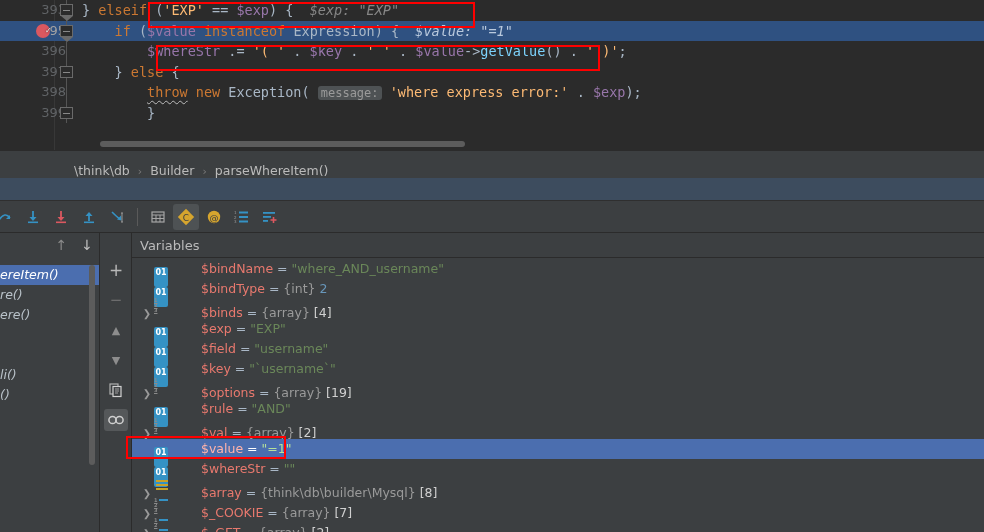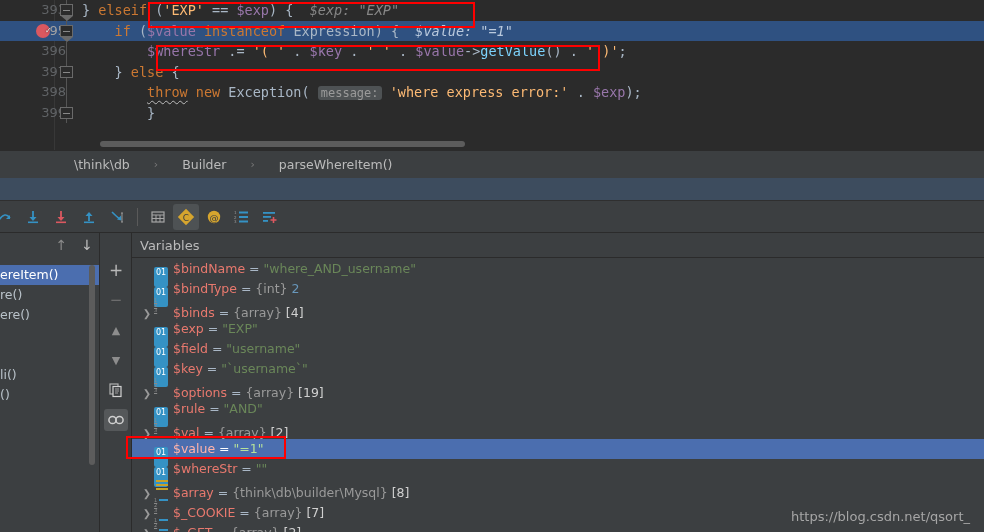--- a/index.html
+++ b/index.html
@@ -83,23 +83,22 @@
   }
   .hscroll {
     position: absolute; left: 100px; top: 141px; width: 365px; height: 6px;
     background: #5c5c5c; border-radius: 3px;
   }
 
   
   .breadcrumb {
     position: absolute; left: 0; top: 150px; width: 984px; height: 28px;
     background: #3c3f41; border-top: 1px solid #2b2b2b;
-    display: flex; align-items: center; color: #bbbbbb; font-size: 12.5px;
+    display: flex; align-items: flex-end; color: #bbbbbb; font-size: 12.5px;
     padding-left: 74px;
-    gap: 16px;
   }
   .crumb-sep { color: #7a7a7a; margin: 0 8px; font-size: 11px; }
 
   
   .navstrip {
     position: absolute; left: 0; top: 178px; width: 984px; height: 23px;
     background: #3d4c5e; border-bottom: 1px solid #2f2f2f;
   }
 
   
@@ -123,21 +122,21 @@
   .frames-pane {
     position: absolute; left: 0; top: 0; width: 100px; height: 299px;
     background: #3c3f41; border-right: 1px solid #2b2b2b; overflow: hidden;
   }
   .frames-head {
     position: absolute; right: 0; top: 0; width: 100px; height: 24px;
     display: flex; align-items: center; justify-content: flex-end; padding-right: 6px; gap: 14px;
   }
   .frames-list { position: absolute; left: 0; top: 32px; width: 100px; }
   .frame-item {
-    height: 20px; line-height: 20px; font-size: 12.5px; 
+    height: 20px; line-height: 20px; font-size: 12.5px; font-style: italic;
     color: #b9c2c9; padding-left: 0px; white-space: nowrap;
     font-family: "DejaVu Sans", "Liberation Sans", sans-serif;
   }
   .frame-item.sel { background: #4b6eaf; color: #ffffff; }
   .frames-scroll {
     position:absolute; right:4px; top:32px; width:6px; height:200px;
     background:#5c5c5c; border-radius:3px;
   }
 
   .side-tools {
@@ -162,21 +161,21 @@
   .vars-list { position: absolute; left: 0; top: 26px; right: 0; bottom: 0; overflow: hidden; }
   .var-row {
     position: relative; height: 20px; line-height: 20px; font-size: 12.5px;
     white-space: nowrap; padding-left: 8px;
     font-family: "DejaVu Sans", "Liberation Sans", sans-serif;
   }
   .var-row.sel { background: #4b6eaf; }
   .twisty {
     display: inline-block; width: 14px; color: #9a9a9a; font-size: 10px; text-align: center;
   }
-  .vicon { display:inline-block; width: 14px; height: 20px; vertical-align: -2px; margin-right: 5px; position: relative; }
+  .vicon { display:inline-block; width: 14px; height: 20px; vertical-align: -2px; margin-right: 5px; position: relative; font-weight: bold; }
   .vicon.prim {
     background: #3592c4; border-radius: 2px; color: #fff;
     font-size: 8px; line-height: 12px; text-align: center;
     font-family: "DejaVu Sans", "Liberation Sans", sans-serif;
   }
   .vicon.arr { background: transparent; }
   .vicon.arr i {
     position: absolute; left: 5px; width: 9px; height: 2px; background: #3592c4; display:block;
   }
   .vicon.arr i:nth-child(1){ top:0px; }
@@ -184,21 +183,21 @@
   .vicon.arr i:nth-child(3){ top:10px; }
   .vicon.arr u {
     position:absolute; left:0; color:#8a8a8a; font-size:5px; font-style:normal; line-height:4px;
   }
   .vicon.obj i {
     position: absolute; left: 2px; width: 12px; height: 2px; background: #c9a227; display:block;
   }
   .vicon.obj i:nth-child(1){ top:1px; }
   .vicon.obj i:nth-child(2){ top:5px; }
   .vicon.obj i:nth-child(3){ top:9px; }
-  .vname { color: #e8796e; }
+  .vname { color: #e8796e; margin-left: 28px; }
   .veq   { color: #a9b7c6; }
   .vstr  { color: #6a8759; }
   .vtype { color: #9a9a9a; }
   .vnum  { color: #6897bb; }
   .vcnt  { color: #d0d0d0; }
   .var-row.sel .vname { color: #ffb3ab; }
   .var-row.sel .vstr  { color: #b6e29a; }
   .var-row.sel .veq   { color: #ffffff; }
 
   
@@ -418,15 +417,14 @@
           <div class="var-row"><span class="twisty">❯</span><span class="vicon arr"><u style="top:-1px">1</u><u style="top:4px">2</u><u style="top:9px">3</u><i></i><i></i><i></i></span><span class="vname">$_COOKIE</span><span class="veq"> = </span><span class="vtype">{array} </span><span class="vcnt">[7]</span></div>
           <div class="var-row"><span class="twisty">❯</span><span class="vicon arr"><u style="top:-1px">1</u><u style="top:4px">2</u><i></i><i></i><i></i></span><span class="vname">$_GET</span><span class="veq"> = </span><span class="vtype">{array} </span><span class="vcnt">[2]</span></div>
         </div>
     </div>
   </div>
 
   <div class="redbox" id="rb0" style="left: 148px; top: 2px; width: 327px; height: 26px; border-color: rgb(255, 0, 0);"></div>
   <div class="redbox" id="rb1" style="left: 156px; top: 45px; width: 444px; height: 26px; border-color: rgb(255, 0, 0);"></div>
   <div class="redbox" id="rb2" style="left: 126px; top: 436px; width: 160px; height: 23px; border-color: rgb(255, 0, 0);"></div>
 
-  <div class="watermark">https://blog.csdn.net/qsort_</div>
 
 </div>
 
 </body></html>

